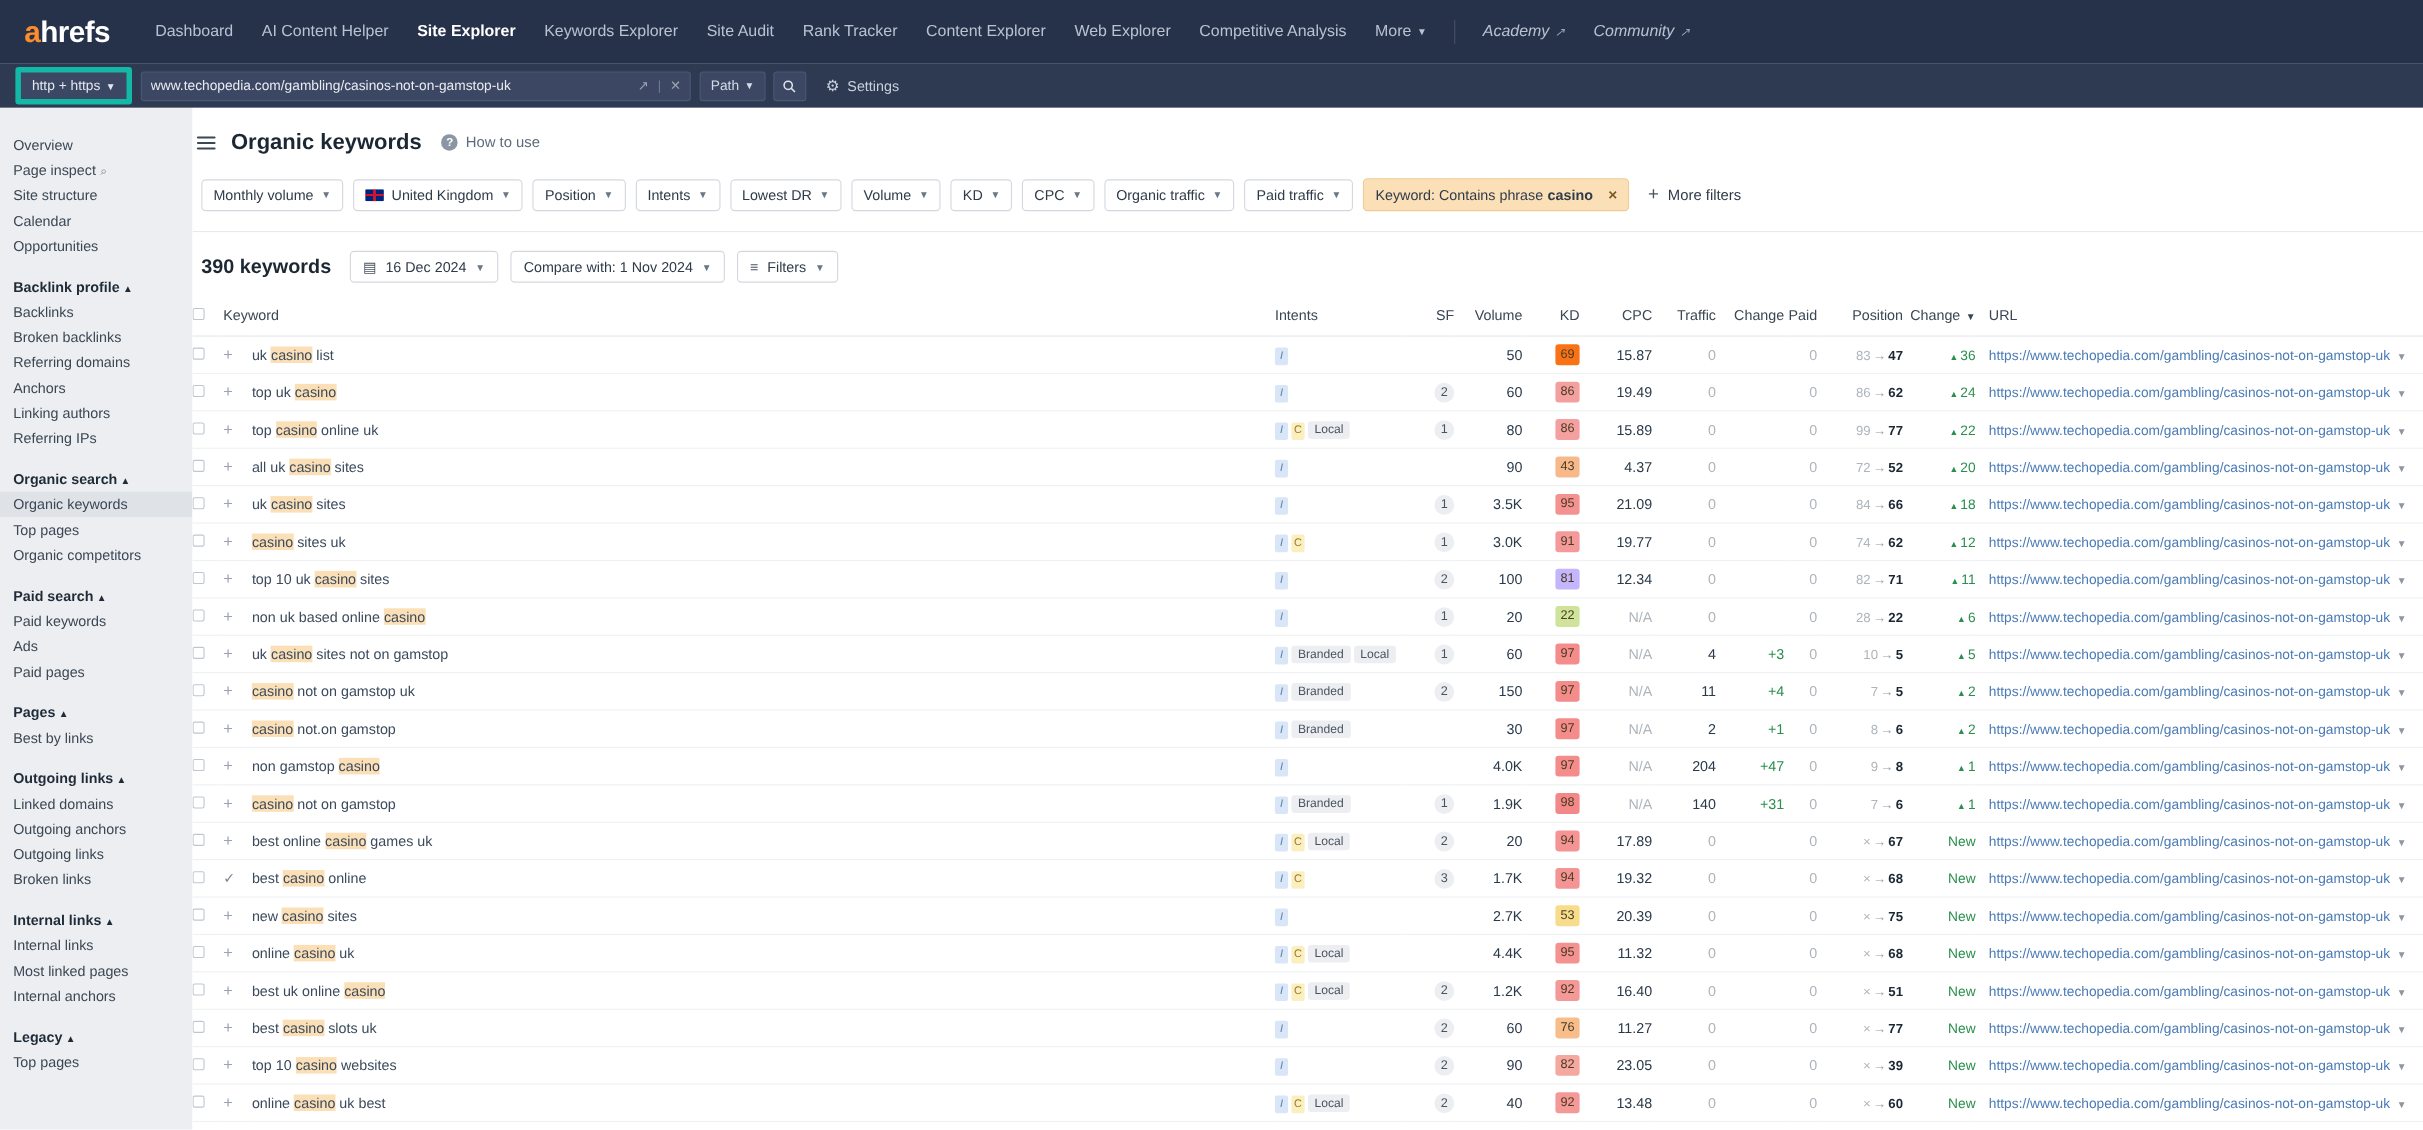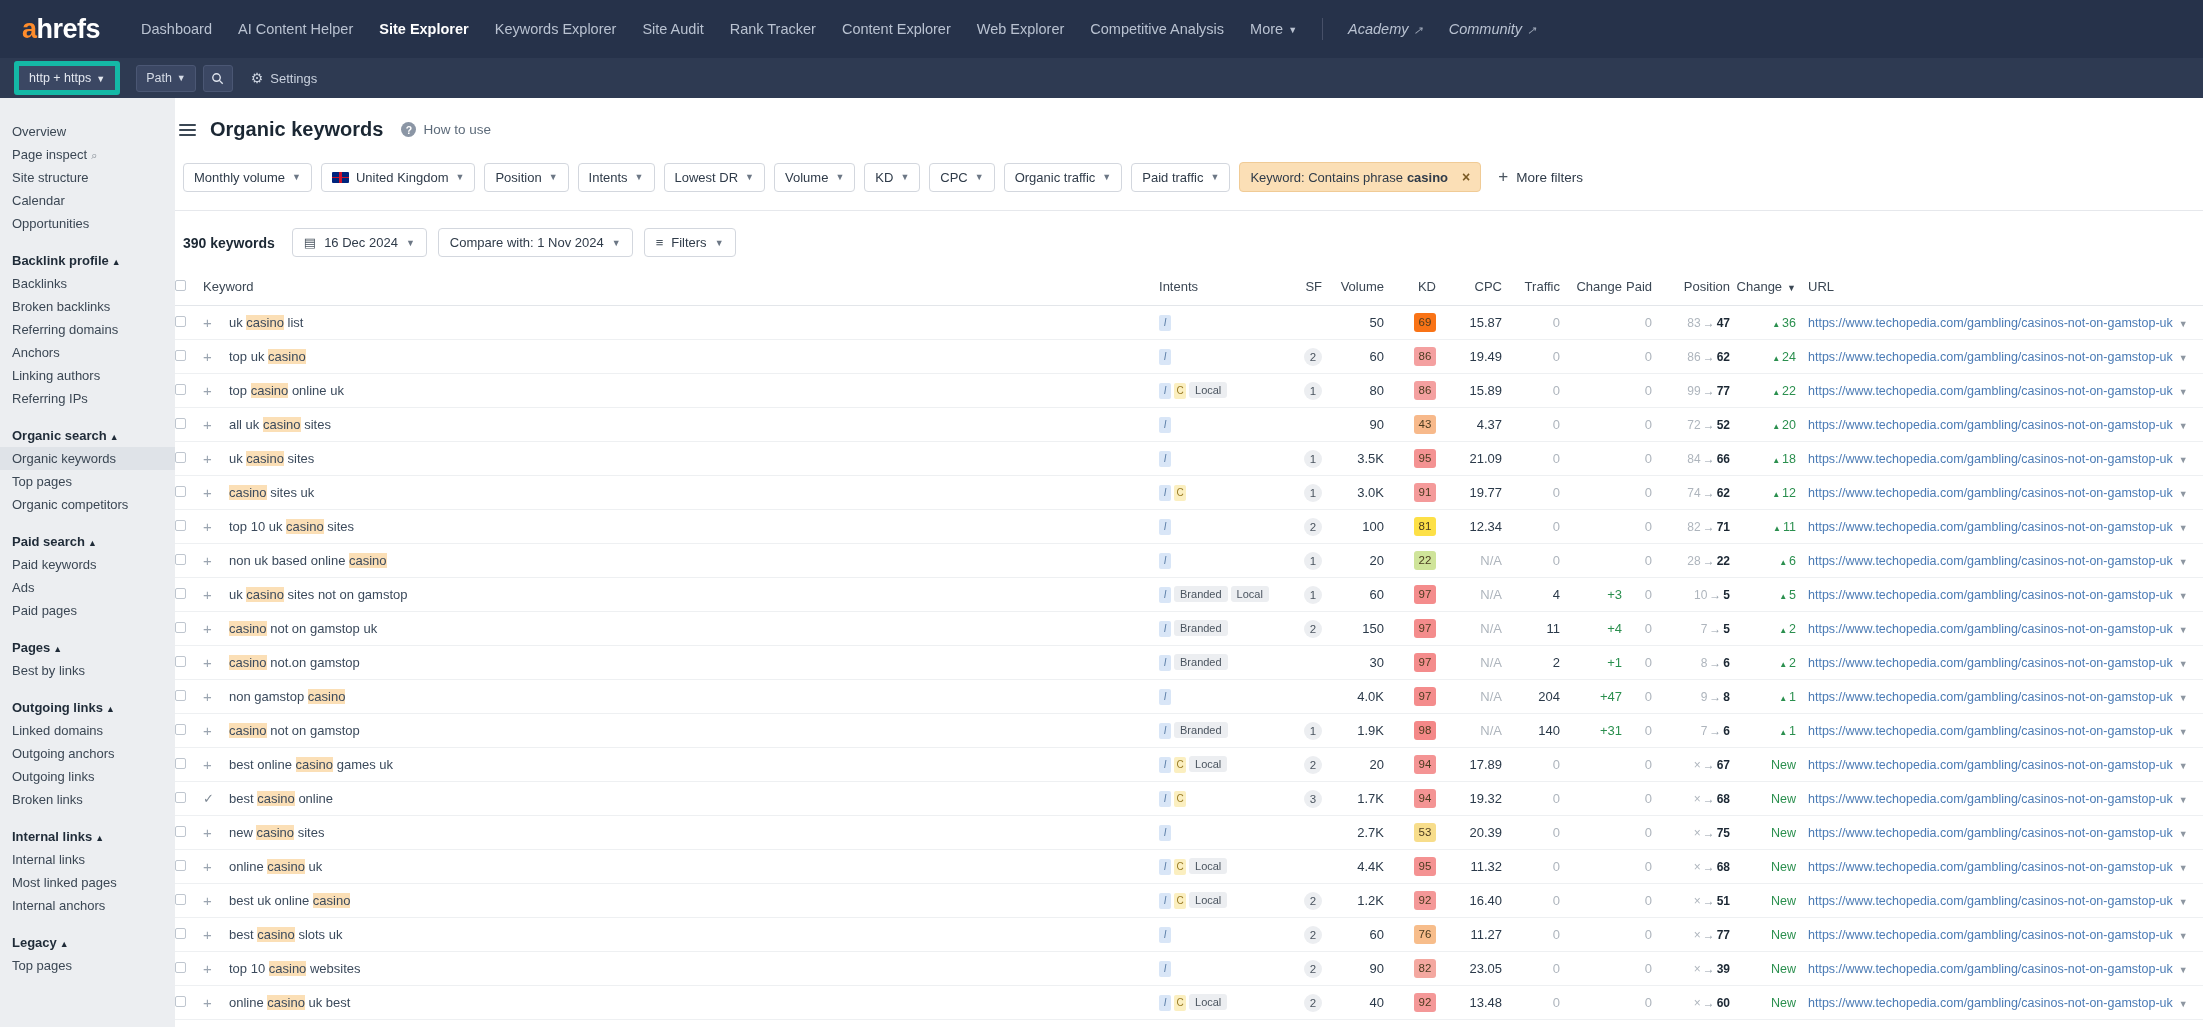--- a/index.html
+++ b/index.html
@@ -94,21 +94,21 @@
       #00247d;
   }
   .chip.active{ background:#fbdfb6; border-color:#f0cb96; }
   .chip.active .xb{ margin-left:14px; font-size:14px; color:#7a5a24; font-weight:bold;}
   .chip.active b{ margin-left:4px; }
   .morefilters{ display:flex; align-items:center; color:#2f3b49; font-size:13.5px; margin-left:8px; cursor:pointer;}
   .morefilters .plus{ font-size:17px; margin-right:8px; color:#49545f;}
 
   
   .toolbar{ display:flex; align-items:center; padding:17px 0 15px 8px; }
-  .kwcount{ font-weight:bold; font-size:14px; color:#1b2733; margin-right:17px;}
+  .kwcount{ font-weight:bold; font-size:18px; color:#1b2733; margin-right:17px;}
   .tbtn{
     border:1px solid #d3d7de; border-radius:4px; background:#fff;
     padding:6px 11px; margin-right:11px; font-size:13px; color:#2f3b49;
     display:flex; align-items:center; white-space:nowrap; cursor:pointer;
   }
   .tbtn .ic{ margin-right:8px; font-size:13px; color:#49545f;}
   .tbtn .caret{ margin-left:8px; color:#6c7785;}
 
   
   table{ border-collapse:collapse; width:100%; font-size:13px; table-layout:fixed;}
@@ -176,20 +176,26 @@
     </div>
   <div class="divider"></div>
   <div id="nav-right" style="display:flex;align-items:flex-end;font-style:italic;">
       <div class="nav-item">Academy<span class="ext">↗</span></div>
       <div class="nav-item">Community<span class="ext">↗</span></div>
     </div>
 </div>
 
 <div class="urlbar">
   <div class="proto"><span>http + https</span><span class="caret">▼</span></div>
+  <div class="urlfield">
+    <span class="txt">www.techopedia.com/gambling/casinos-not-on-gamstop-uk</span>
+    <span class="ic">↗</span>
+    <span class="ic" style="opacity:.3">|</span>
+    <span class="ic">✕</span>
+  </div>
   <div class="pathbtn">
       <span>Path</span>
       <span class="caret">▼</span>
     </div>
   <div class="searchbtn">
     <svg width="13" height="13" viewBox="0 0 16 16" fill="none" stroke="#dfe4ee" stroke-width="1.7">
         <circle cx="6.8" cy="6.8" r="4.6"></circle>
         <line x1="10.3" y1="10.3" x2="14.4" y2="14.4"></line>
       </svg>
   </div>
@@ -456,21 +462,21 @@
             <td><span class="chg-up"><span class="tri">▲</span>12</span></td>
             <td class="l urlcell" style="padding-left: 12px;"><span>https://www.techopedia.com/gambling/casinos-not-on-gamstop-uk</span><span class="dd">▼</span></td>
           </tr>
           <tr>
             <td class="l" style="padding-left: 0px;"><span class="cbx"></span></td>
             <td class="l"><span class="plusic">+</span></td>
             <td class="l kw"><span>top 10 uk <mark>casino</mark> sites</span></td>
             <td class="l"><span class="badge-i">I</span></td>
             <td><span class="sf">2</span></td>
             <td>100</td>
-            <td style="padding-left: 8px;"><span class="kd" style="background:#fde047">81</span></td>
+            <td style="padding-left: 8px;"><span class="kd" style="background:#c4b5fd">81</span></td>
             <td>12.34</td>
             <td class="muted">0</td>
             <td class="green"></td>
             <td class="muted">0</td>
             <td class="pos"><span class="muted">82</span><span class="arr">→</span><b>71</b></td>
             <td><span class="chg-up"><span class="tri">▲</span>11</span></td>
             <td class="l urlcell" style="padding-left: 12px;"><span>https://www.techopedia.com/gambling/casinos-not-on-gamstop-uk</span><span class="dd">▼</span></td>
           </tr>
           <tr>
             <td class="l" style="padding-left: 0px;"><span class="cbx"></span></td>

